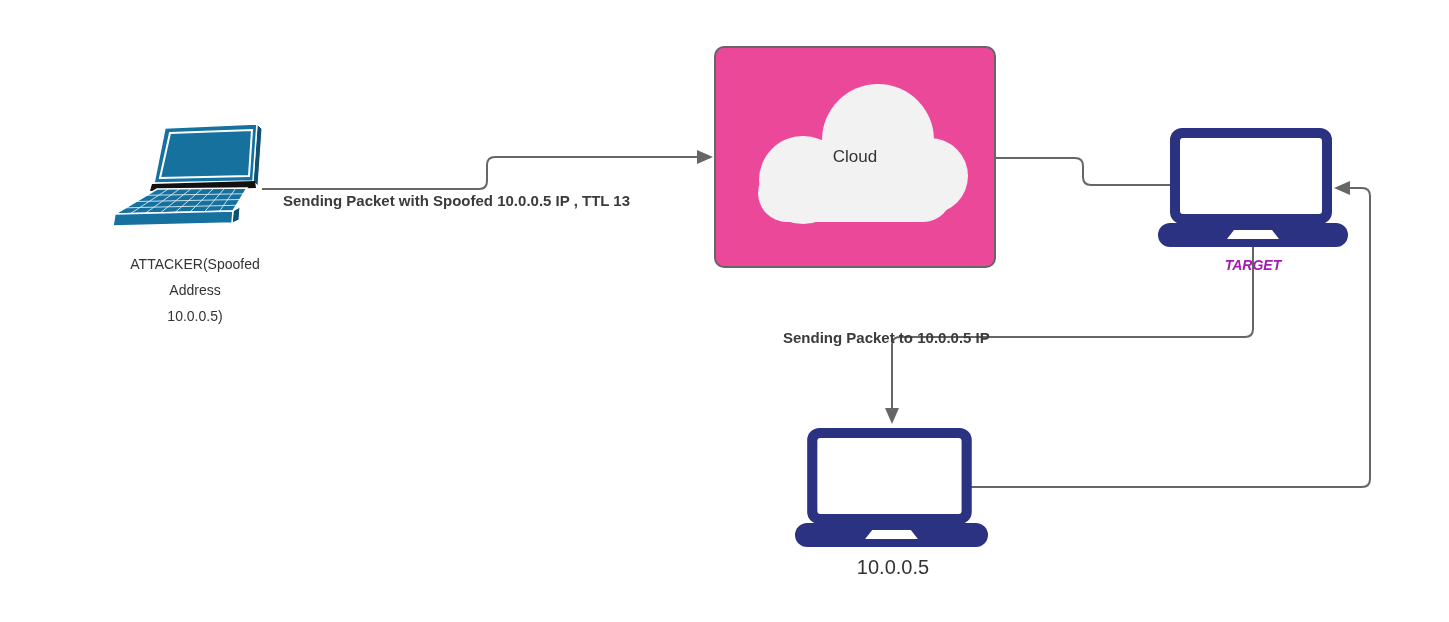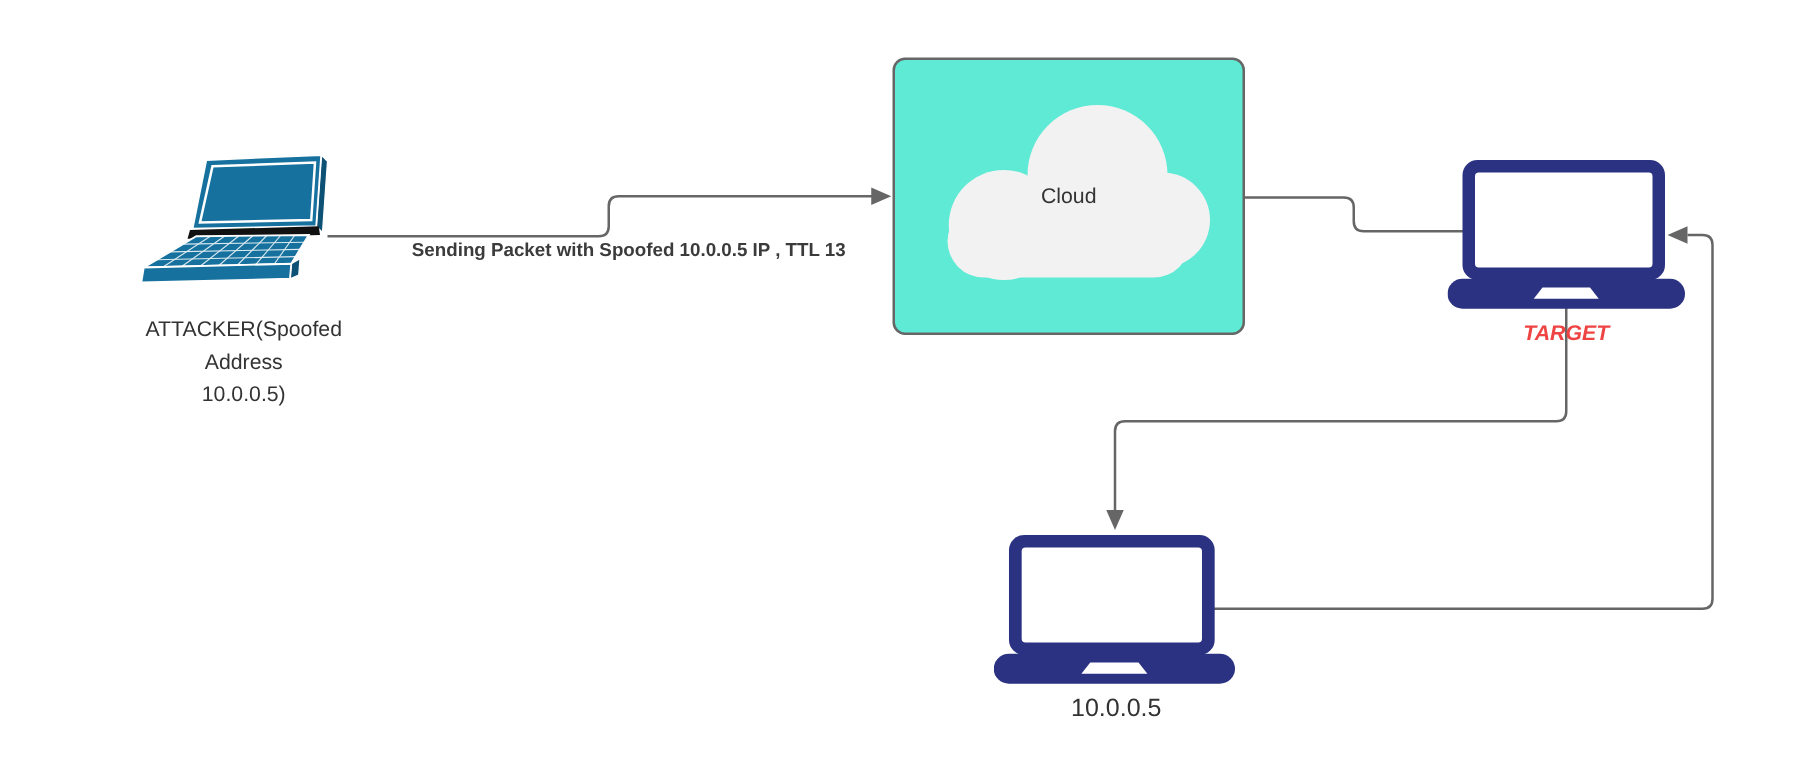--- a/index.html
+++ b/index.html
@@ -4,33 +4,33 @@
 <style>
   html,body{margin:0;padding:0;background:#fff;}
   .canvas{
     position:relative;width:1449px;height:622px;background:#fff;
     font-family:"Liberation Sans",sans-serif;overflow:hidden;
   }
   .connector-layer{position:absolute;left:0;top:0;z-index:1;}
   .node-icon{position:absolute;z-index:2;}
   .edge-label{
     position:absolute;z-index:3;font-weight:bold;font-size:15px;
-    color:var(--label-text,#3b3b3b);text-align:center;white-space:nowrap;
+    color:var(--label-text,#3b3b3b);white-space:nowrap;
   }
   .node-label{
-    position:absolute;z-index:3;font-size:17px;color:var(--node-text,#333);
+    position:absolute;z-index:3;font-size:14px;color:var(--node-text,#333);
     text-align:center;
   }
   .attacker-label{white-space:pre-line;line-height:26px;}
-  .target-label{font-weight:bold;font-style:italic;color:#ef4444;}
+  .target-label{font-weight:bold;font-style:italic;color:#a21caf;}
   .host-label{font-size:20px;}
   .cloud-box{
     position:absolute;left:714px;top:46px;width:282px;height:222px;
     box-sizing:border-box;border:2px solid var(--box-border,#666);
-    border-radius:10px;background:#5eead4;z-index:2;
+    border-radius:10px;background:#ec4899;z-index:2;
   }
   .cloud-box .cloud-shape{position:absolute;left:0;top:0;}
   .cloud-box .cloud-label{
     position:absolute;left:0;top:99px;width:100%;text-align:center;
     font-size:17px;color:var(--node-text,#333);
   }
 </style>
 </head>
 <body>
 
@@ -108,14 +108,15 @@
     <use href="#laptop-front"></use>
   </svg>
 
   <div class="node-label attacker-label" style="left:70px;top:251px;width:250px">ATTACKER(Spoofed
 Address
 10.0.0.5)</div>
   <div class="node-label target-label" style="left:1163px;top:257px;width:180px">TARGET</div>
   <div class="node-label host-label" style="left:803px;top:556px;width:180px">10.0.0.5</div>
 
   <div class="edge-label" style="left:283px;top:192px;width:440px">Sending Packet with Spoofed 10.0.0.5 IP , TTL 13</div>
+  <div class="edge-label" style="left:783px;top:329px;width:400px">Sending Packet to 10.0.0.5 IP</div>
 
 </div>
 
 </body></html>

